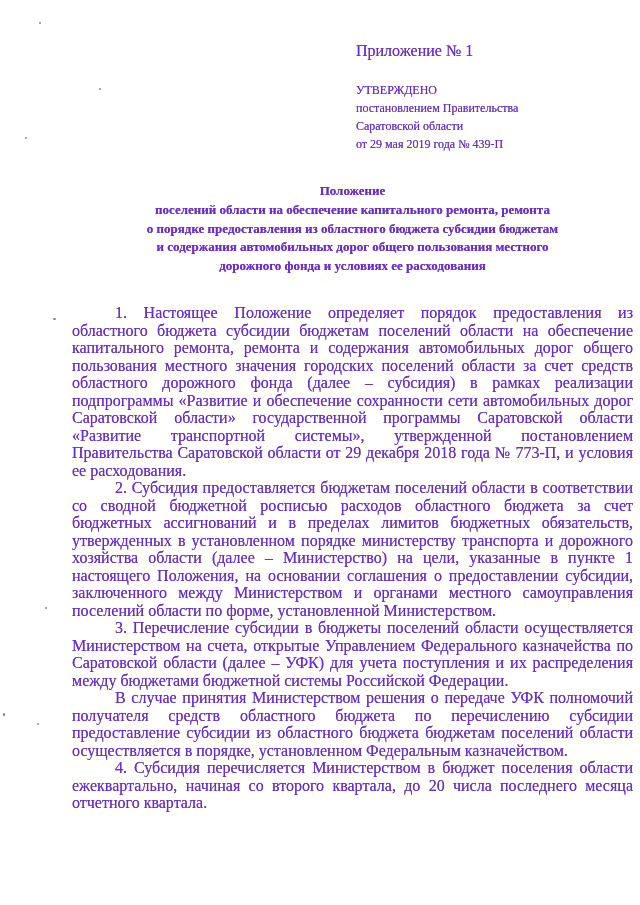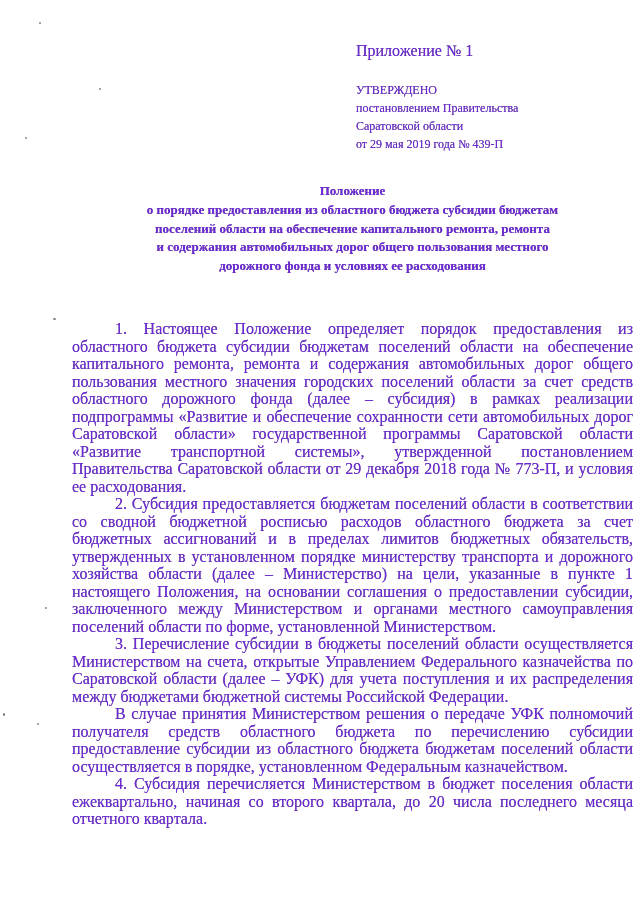--- a/index.html
+++ b/index.html
@@ -45,21 +45,20 @@
   }
   .doc-body {
     position: absolute;
     left: 72px;
     top: 304px;
     width: 561px;
     font-size: 16px;
     line-height: 17.5px;
     text-align: justify;
     text-align-last: left;
-    margin-top: 16px;
   }
   .doc-body p {
     margin: 0;
     padding: 0;
     text-indent: 43px;
   }
   .speck {
     position: absolute;
     background: #8a8a8a;
     border-radius: 50%;
@@ -81,22 +80,22 @@
 
   <div class="approval-block">
     <div>УТВЕРЖДЕНО</div>
     <div>постановлением Правительства</div>
     <div>Саратовской области</div>
     <div>от 29 мая 2019 года № 439-П</div>
   </div>
 
   <div class="doc-title">
     <div>Положение</div>
+    <div>поселений области на обеспечение капитального ремонта, ремонта</div>
     <div>о порядке предоставления из областного бюджета субсидии бюджетам</div>
-    <div>поселений области на обеспечение капитального ремонта, ремонта</div>
     <div>и содержания автомобильных дорог общего пользования местного</div>
     <div>дорожного фонда и условиях ее расходования</div>
   </div>
 
   <div class="doc-body">
     <p>1. Настоящее Положение определяет порядок предоставления из областного бюджета субсидии бюджетам поселений области на обеспечение капитального ремонта, ремонта и содержания автомобильных дорог общего пользования местного значения городских поселений области за счет средств областного дорожного фонда (далее – субсидия) в рамках реализации подпрограммы «Развитие и обеспечение сохранности сети автомобильных дорог Саратовской области» государственной программы Саратовской области «Развитие транспортной системы», утвержденной постановлением Правительства Саратовской области от 29 декабря 2018 года № 773-П, и условия ее расходования.</p>
     <p>2. Субсидия предоставляется бюджетам поселений области в соответствии со сводной бюджетной росписью расходов областного бюджета за счет бюджетных ассигнований и в пределах лимитов бюджетных обязательств, утвержденных в установленном порядке министерству транспорта и дорожного хозяйства области (далее – Министерство) на цели, указанные в пункте 1 настоящего Положения, на основании соглашения о предоставлении субсидии, заключенного между Министерством и органами местного самоуправления поселений области по форме, установленной Министерством.</p>
     <p>3. Перечисление субсидии в бюджеты поселений области осуществляется Министерством на счета, открытые Управлением Федерального казначейства по Саратовской области (далее – УФК) для учета поступления и их распределения между бюджетами бюджетной системы Российской Федерации.</p>
     <p>В случае принятия Министерством решения о передаче УФК полномочий получателя средств областного бюджета по перечислению субсидии предоставление субсидии из областного бюджета бюджетам поселений области осуществляется в порядке, установленном Федеральным казначейством.</p>
     <p>4. Субсидия перечисляется Министерством в бюджет поселения области ежеквартально, начиная со второго квартала, до 20 числа последнего месяца отчетного квартала.</p>

